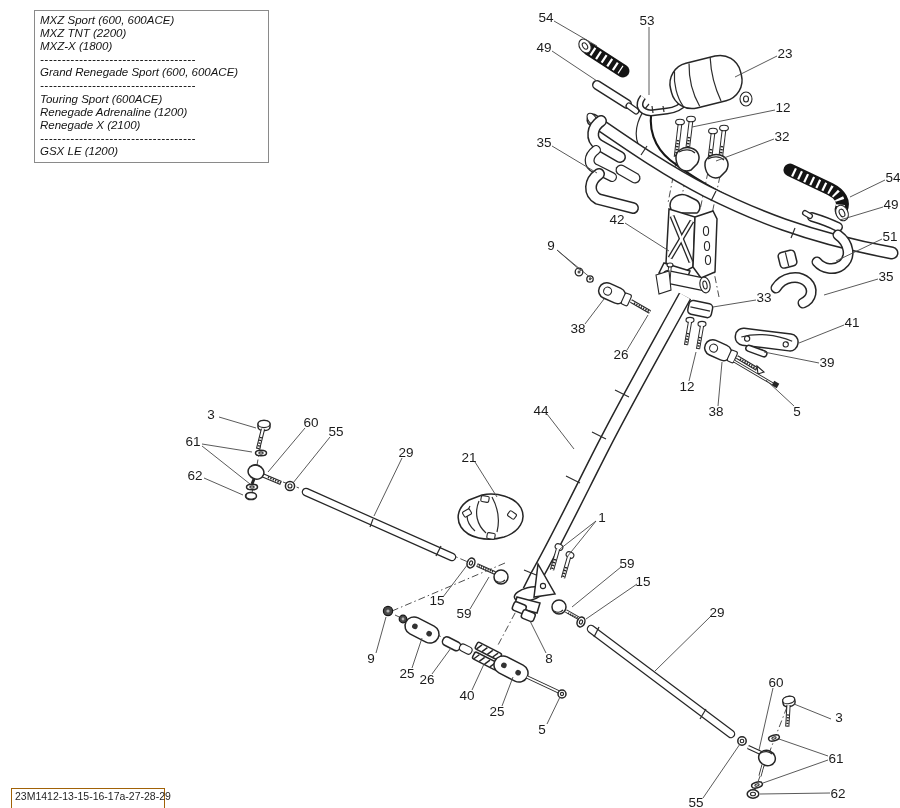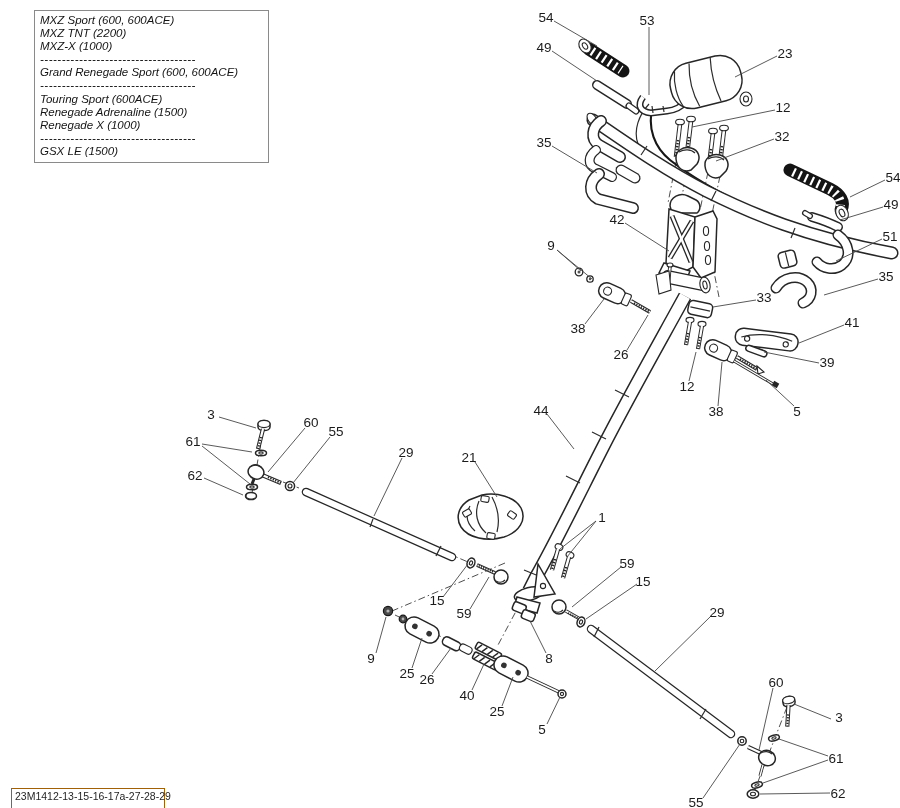--- a/index.html
+++ b/index.html
@@ -26,29 +26,29 @@
   .thr{stroke:#262626;fill:none;}
 </style>
 </head>
 <body>
 
 <div class="stage">
 
   <div class="legend">
       <div class="lg-line">MXZ Sport (600, 600ACE)</div>
       <div class="lg-line">MXZ TNT (2200)</div>
-      <div class="lg-line">MXZ-X (1000)</div>
+      <div class="lg-line">MXZ-X (1800)</div>
       <div class="lg-sep">------------------------------------</div>
       <div class="lg-line">Grand Renegade Sport (600, 600ACE)</div>
       <div class="lg-sep">------------------------------------</div>
       <div class="lg-line">Touring Sport (600ACE)</div>
-      <div class="lg-line">Renegade Adrenaline (1500)</div>
-      <div class="lg-line">Renegade X (1000)</div>
+      <div class="lg-line">Renegade Adrenaline (1200)</div>
+      <div class="lg-line">Renegade X (2100)</div>
       <div class="lg-sep">------------------------------------</div>
-      <div class="lg-line">GSX LE (1500)</div>
+      <div class="lg-line">GSX LE (1200)</div>
     </div>
 
   <svg class="diagram" width="900" height="808" viewBox="0 0 900 808">
 
     <g>
       <line class="dash" x1="676" y1="162" x2="668" y2="203"></line>
       <line class="dash" x1="688" y1="166" x2="680" y2="206"></line>
       <line class="dash" x1="708" y1="172" x2="700" y2="210"></line>
       <line class="dash" x1="720" y1="176" x2="712" y2="214"></line>
       <line class="dash" x1="712" y1="262" x2="719" y2="297"></line>

